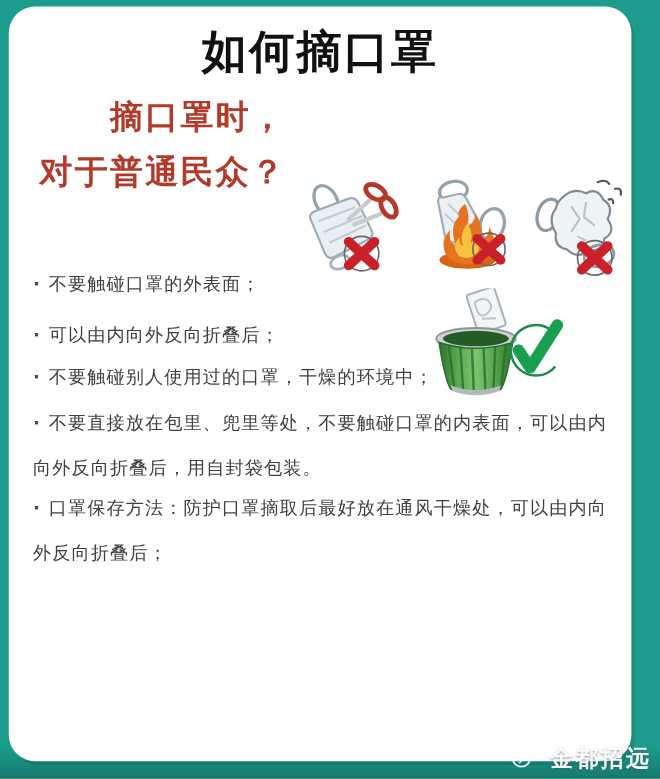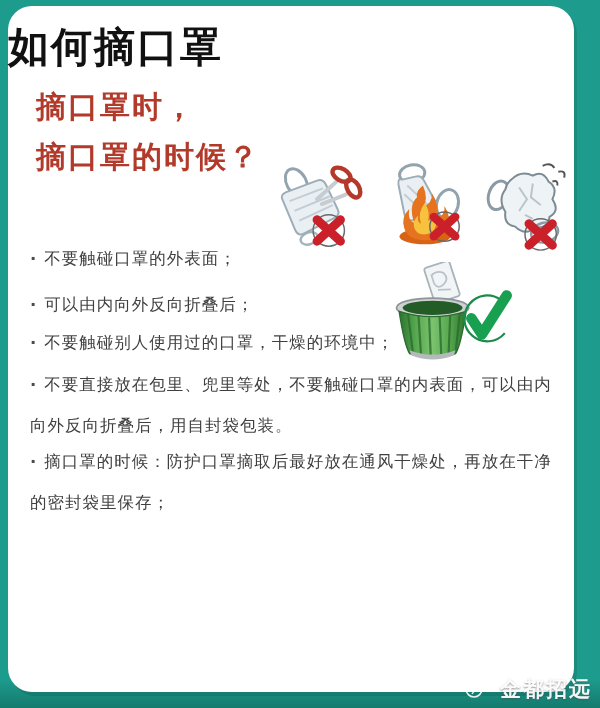--- a/index.html
+++ b/index.html
@@ -7,26 +7,26 @@
     width:600px;height:708px;position:relative;overflow:hidden;
     background:linear-gradient(180deg,#1d9b8c 0%,#1d9b8c 96%,#147a6e 100%);
     font-family:"DejaVu Sans",sans-serif;
   }
   .card{
     position:absolute;left:8px;top:6px;width:566px;height:686px;
     background:#ffffff;border-radius:24px;
     box-shadow:3px 4px 0 rgba(0,0,0,0.10);
   }
   .poster-title{
-    position:absolute;left:0;top:14px;width:566px;text-align:left;
+    position:absolute;left:0;top:14px;width:566px;text-align:center;
     font-size:41px;font-weight:800;color:#111111;letter-spacing:2px;
   }
   .heading{
     position:absolute;left:28px;top:76px;color:#b23a2b;font-weight:700;
-    font-size:30px;line-height:50px;letter-spacing:2px;white-space:nowrap;
+    font-size:30px;line-height:50px;letter-spacing:2px;white-space:nowrap;text-align:right;
   }
   .illu-row{
     position:absolute;left:260px;top:154px;display:flex;gap:6px;
   }
   .illu-row svg{display:block;}
   .bin-wrap{position:absolute;left:382px;top:256px;}
   .tips{
     position:absolute;left:22px;top:232px;width:538px;
     color:#3f3f3f;font-size:16.5px;line-height:41px;letter-spacing:1px;
   }
@@ -41,21 +41,21 @@
 </style>
 </head>
 <body>
 
 <div class="card">
 
   <div class="poster-title">如何摘口罩</div>
 
   <div class="heading">
     <div>摘口罩时，</div>
-    <div>摘口罩的时候？</div>
+    <div>对于普通民众？</div>
   </div>
 
   <div class="illu-row">
 
     <svg width="98" height="96" viewBox="0 0 100 98">
       <ellipse cx="29" cy="23" rx="10" ry="15" transform="rotate(-28 29 23)" fill="none" stroke="#92a3ad" stroke-width="3"></ellipse>
       <ellipse cx="42" cy="80" rx="9" ry="6" transform="rotate(-20 42 80)" fill="none" stroke="#a5b3bc" stroke-width="2.5"></ellipse>
       <path d="M15 41 Q12 36 18 33 L50 21 Q56 19 59 25 L71 50 Q74 56 68 59 L37 75 Q31 78 28 72 Z" fill="#e9eff2" stroke="#9cadb7" stroke-width="2"></path>
       <path d="M22 42 L56 29 M27 52 L63 37 M32 62 L66 46" stroke="#c2cdd5" stroke-width="2" fill="none"></path>
       <path d="M70 22 L50 40 M80 35 L55 45" stroke="#c7ccd0" stroke-width="4" stroke-linecap="round"></path>
@@ -116,21 +116,21 @@
       <circle cx="110" cy="64" r="26" fill="none" stroke="#1b8a4a" stroke-width="2.5" stroke-dasharray="120 45" transform="rotate(40 110 64)"></circle>
       <path d="M92 64 L104 82 L132 38" fill="none" stroke="#18a050" stroke-width="12" stroke-linecap="round" stroke-linejoin="round"></path>
     </svg>
   </div>
 
   <div class="tips">
     <div class="tip" style="margin-top:0"><span class="dot">·</span><span>不要触碰口罩的外表面；</span></div>
     <div class="tip" style="margin-top:5px"><span class="dot">·</span><span>可以由内向外反向折叠后；</span></div>
     <div class="tip" style="margin-top:-3px"><span class="dot">·</span><span>不要触碰别人使用过的口罩，干燥的环境中；</span></div>
     <div class="tip" style="margin-top:1px"><span class="dot">·</span><span>不要直接放在包里、兜里等处，不要触碰口罩的内表面，可以由内向外反向折叠后，用自封袋包装。</span></div>
-    <div class="tip" style="margin-top:-5px"><span class="dot">·</span><span>摘口罩的时候：防护口罩摘取后最好放在通风干燥处，再放在干净的密封袋里保存；</span></div>
+    <div class="tip" style="margin-top:-5px"><span class="dot">·</span><span>口罩保存方法：防护口罩摘取后最好放在通风干燥处，可以由内向外反向折叠后；</span></div>
   </div>
 
 </div>
 
 <div class="watermark">
   <svg width="20" height="20" viewBox="0 0 20 20">
     <circle cx="10" cy="10" r="8" fill="none" stroke="#ffffff" stroke-width="1.6"></circle>
     <path d="M4 12 Q10 4 16 9 Q11 10 8 15" fill="none" stroke="#ffffff" stroke-width="1.4"></path>
   </svg>
   <span>金都招远</span>

